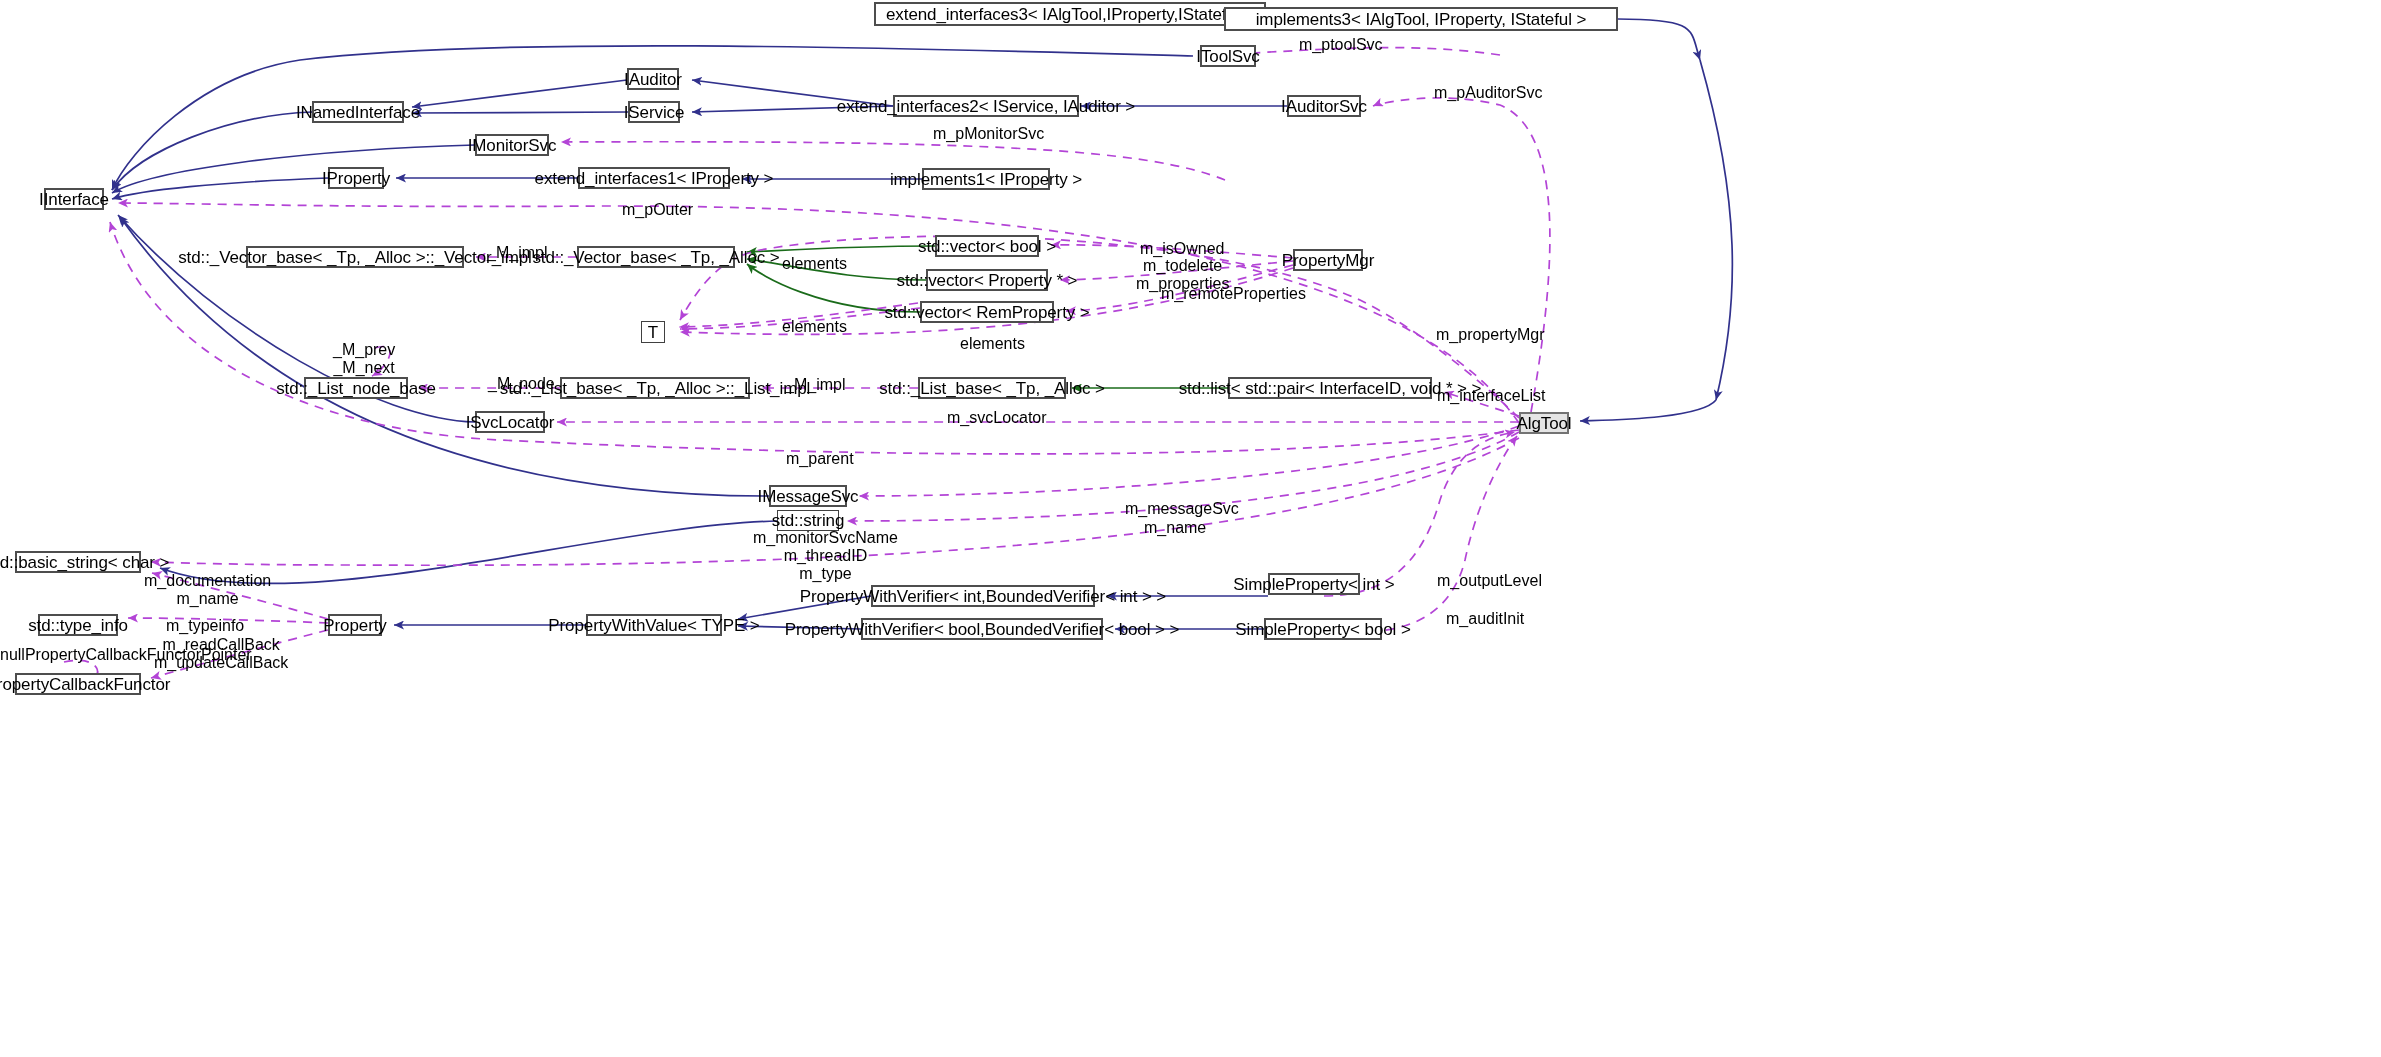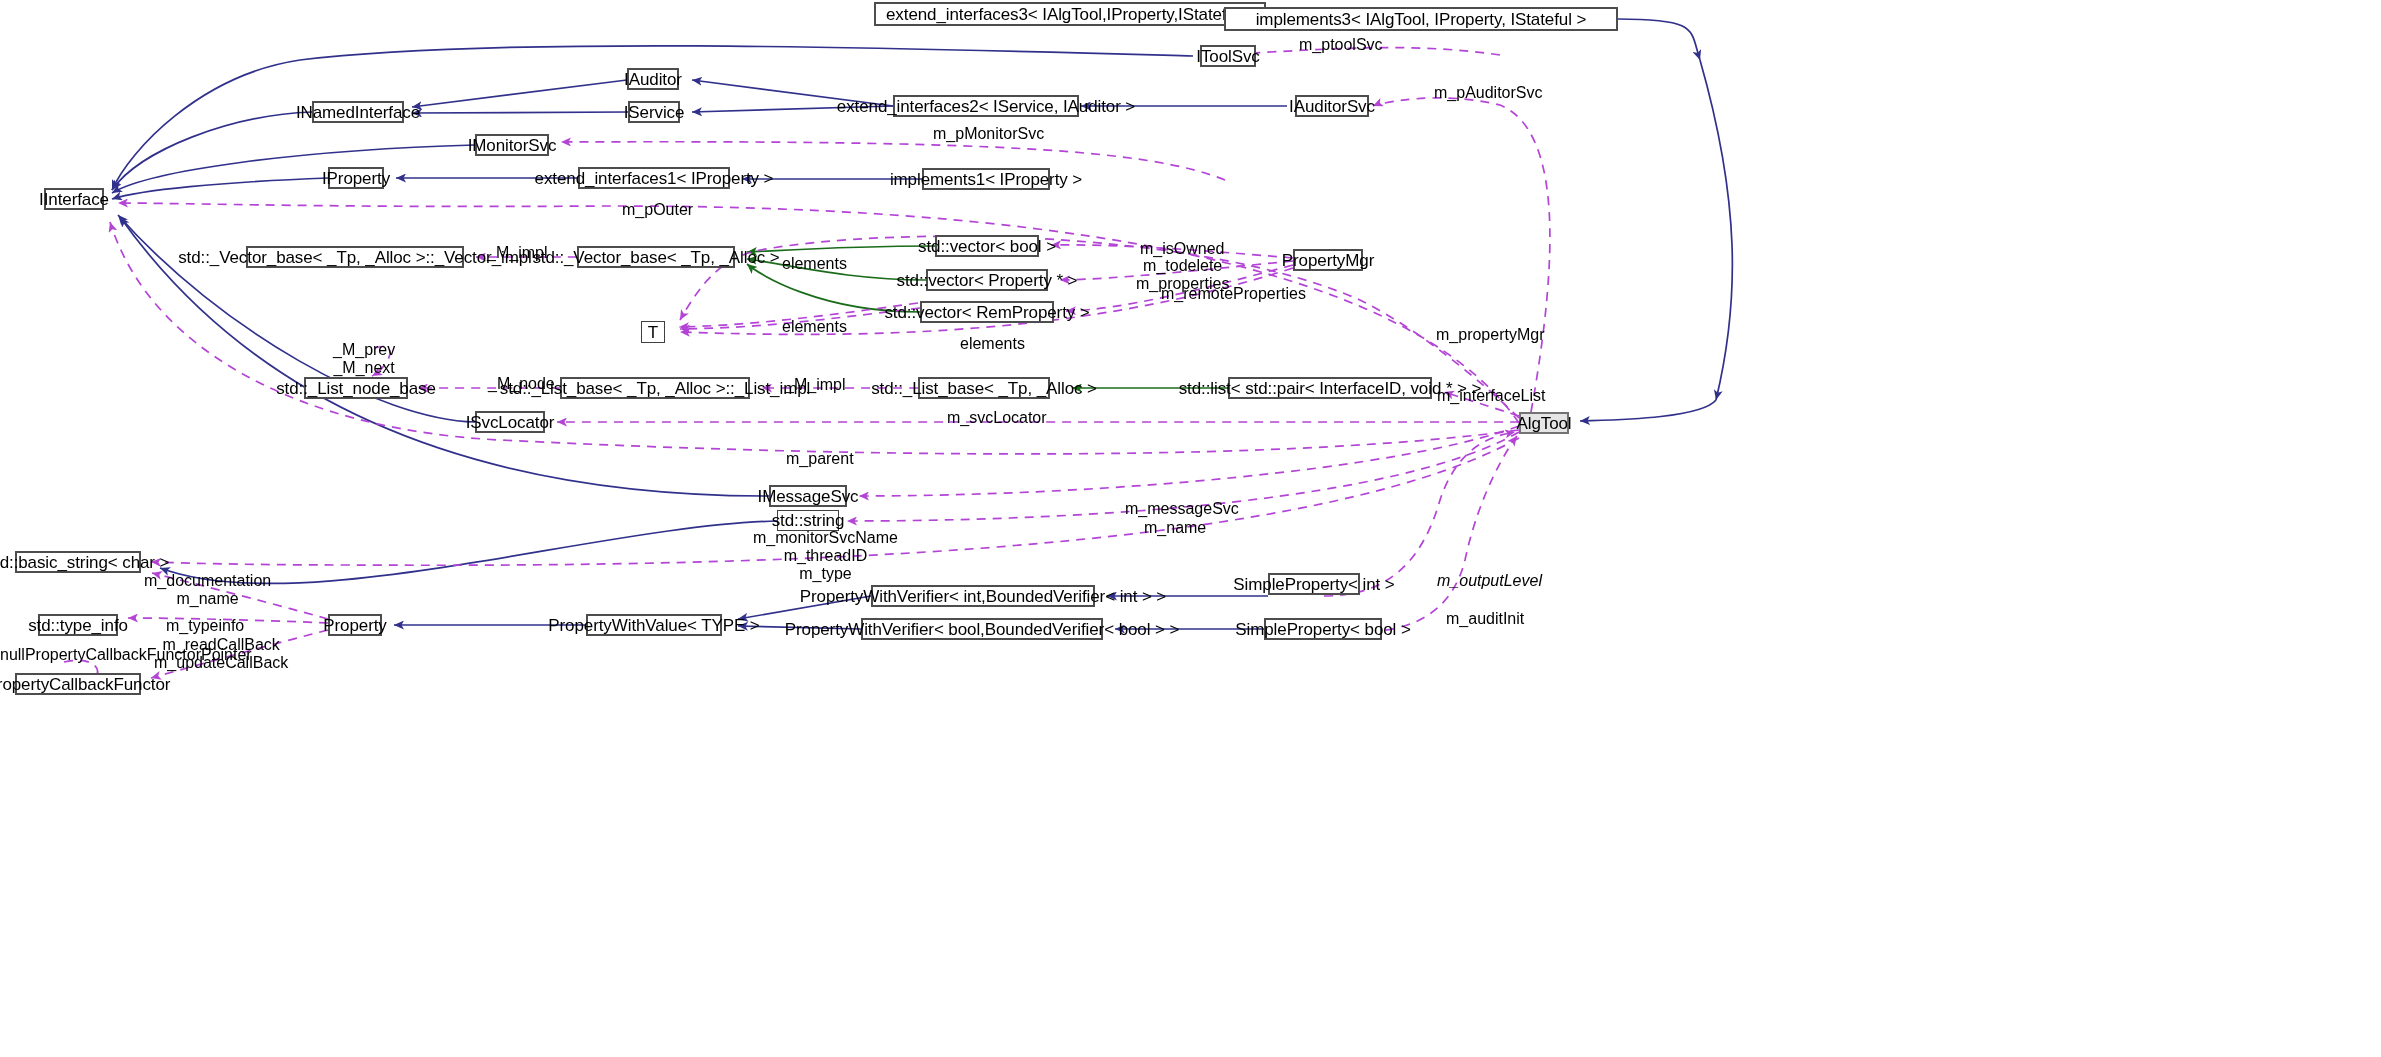--- a/index.html
+++ b/index.html
@@ -97,36 +97,36 @@
   </svg>
 
   <div id="nodes">
       <div class="node thick" style="left: 874px; top: 2px; width: 392px; height: 24px;">extend_interfaces3&lt; IAlgTool,IProperty,IStateful &gt;</div>
       <div class="node thick" style="left: 1224px; top: 7px; width: 394px; height: 24px;">implements3&lt; IAlgTool, IProperty, IStateful &gt;</div>
       <div class="node thick" style="left: 1200px; top: 45px; width: 56px; height: 22px;">IToolSvc</div>
       <div class="node thick" style="left: 627px; top: 68px; width: 52px; height: 22px;">IAuditor</div>
       <div class="node thick" style="left: 312px; top: 101px; width: 92px; height: 22px;">INamedInterface</div>
       <div class="node thick" style="left: 628px; top: 101px; width: 52px; height: 22px;">IService</div>
       <div class="node thick" style="left: 893px; top: 95px; width: 186px; height: 22px;">extend_interfaces2&lt; IService, IAuditor &gt;</div>
-      <div class="node thick" style="left: 1287px; top: 95px; width: 74px; height: 22px; margin-left: 8px;">IAuditorSvc</div>
+      <div class="node thick" style="left: 1287px; top: 95px; width: 74px; height: 22px;">IAuditorSvc</div>
       <div class="node thick" style="left: 475px; top: 134px; width: 74px; height: 22px;">IMonitorSvc</div>
       <div class="node thick" style="left: 328px; top: 167px; width: 56px; height: 22px;">IProperty</div>
       <div class="node thick" style="left: 578px; top: 167px; width: 152px; height: 22px;">extend_interfaces1&lt; IProperty &gt;</div>
       <div class="node thick" style="left: 922px; top: 168px; width: 128px; height: 22px;">implements1&lt; IProperty &gt;</div>
       <div class="node thick" style="left: 44px; top: 188px; width: 60px; height: 22px;">IInterface</div>
       <div class="node thick" style="left: 246px; top: 246px; width: 218px; height: 22px;">std::_Vector_base&lt; _Tp, _Alloc &gt;::_Vector_impl</div>
       <div class="node thick" style="left: 577px; top: 246px; width: 158px; height: 22px;">std::_Vector_base&lt; _Tp, _Alloc &gt;</div>
       <div class="node thick" style="left: 935px; top: 235px; width: 104px; height: 22px;">std::vector&lt; bool &gt;</div>
       <div class="node thick" style="left: 1293px; top: 249px; width: 70px; height: 22px;">PropertyMgr</div>
       <div class="node thick" style="left: 926px; top: 269px; width: 122px; height: 22px;">std::vector&lt; Property * &gt;</div>
       <div class="node thick" style="left: 920px; top: 301px; width: 134px; height: 22px;">std::vector&lt; RemProperty &gt;</div>
       <div class="node" style="left: 641px; top: 321px; width: 24px; height: 22px;">T</div>
       <div class="node thick" style="left: 304px; top: 377px; width: 104px; height: 22px;">std::_List_node_base</div>
       <div class="node thick" style="left: 560px; top: 377px; width: 190px; height: 22px;">std::_List_base&lt; _Tp, _Alloc &gt;::_List_impl</div>
-      <div class="node thick" style="left: 918px; top: 377px; width: 132px; height: 22px;">std::_List_base&lt; _Tp, _Alloc &gt;</div>
+      <div class="node thick" style="left: 918px; top: 377px; width: 148px; height: 22px;">std::_List_base&lt; _Tp, _Alloc &gt;</div>
       <div class="node thick" style="left: 1228px; top: 377px; width: 204px; height: 22px;">std::list&lt; std::pair&lt; InterfaceID, void * &gt; &gt;</div>
       <div class="node thick" style="left: 475px; top: 411px; width: 70px; height: 22px;">ISvcLocator</div>
       <div class="node current" style="left: 1519px; top: 412px; width: 50px; height: 22px;">AlgTool</div>
       <div class="node thick" style="left: 769px; top: 485px; width: 78px; height: 22px;">IMessageSvc</div>
       <div class="node" style="left: 777px; top: 510px; width: 62px; height: 21px;">std::string</div>
       <div class="node thick" style="left: 15px; top: 551px; width: 126px; height: 22px;">std::basic_string&lt; char &gt;</div>
       <div class="node thick" style="left: 871px; top: 585px; width: 224px; height: 22px;">PropertyWithVerifier&lt; int,BoundedVerifier&lt; int &gt; &gt;</div>
       <div class="node thick" style="left: 1268px; top: 573px; width: 92px; height: 22px;">SimpleProperty&lt; int &gt;</div>
       <div class="node thick" style="left: 38px; top: 614px; width: 80px; height: 22px;">std::type_info</div>
       <div class="node thick" style="left: 328px; top: 614px; width: 54px; height: 22px;">Property</div>
@@ -160,21 +160,21 @@
       <div class="edgelabel" style="left: 1437px; top: 387px;">m_interfaceList</div>
       <div class="edgelabel" style="left: 947px; top: 409px;">m_svcLocator</div>
       <div class="edgelabel" style="left: 786px; top: 450px;">m_parent</div>
       <div class="edgelabel" style="left: 1125px; top: 500px;">m_messageSvc</div>
       <div class="edgelabel" style="left: 1144px; top: 519px;">m_name</div>
       <div class="edgelabel" style="left: 753px; top: 529px;">
         <div>m_monitorSvcName</div>
         <div>m_threadID</div>
         <div>m_type</div>
       </div>
-      <div class="edgelabel" style="left: 1437px; top: 572px; font-style: italic;">m_outputLevel</div>
+      <div class="edgelabel" style="left: 1437px; top: 572px;">m_outputLevel</div>
       <div class="edgelabel" style="left: 144px; top: 572px;">
         <div>m_documentation</div>
         <div>m_name</div>
       </div>
       <div class="edgelabel" style="left: 166px; top: 617px;">m_typeinfo</div>
       <div class="edgelabel" style="left: 1446px; top: 610px;">m_auditInit</div>
       <div class="edgelabel" style="left: 154px; top: 636px;">
         <div>m_readCallBack</div>
         <div>m_updateCallBack</div>
       </div>

